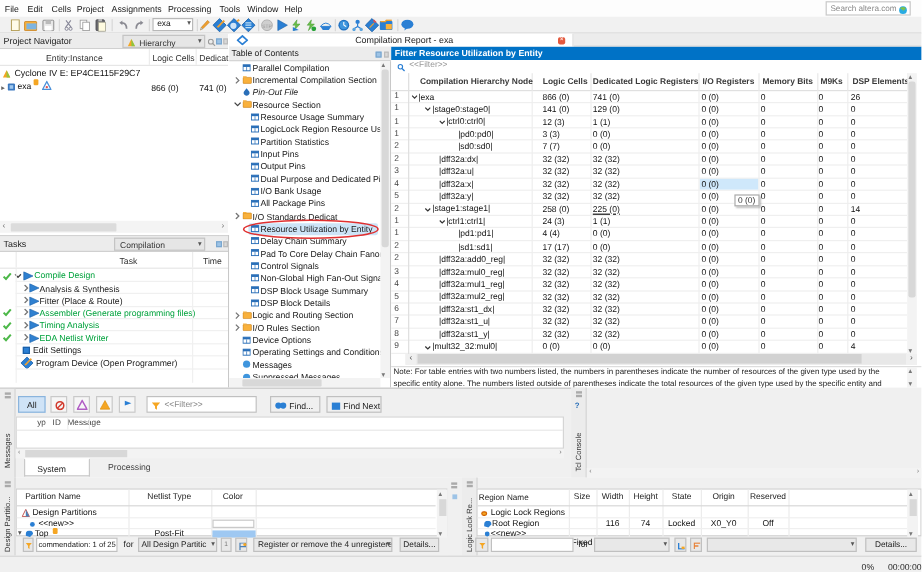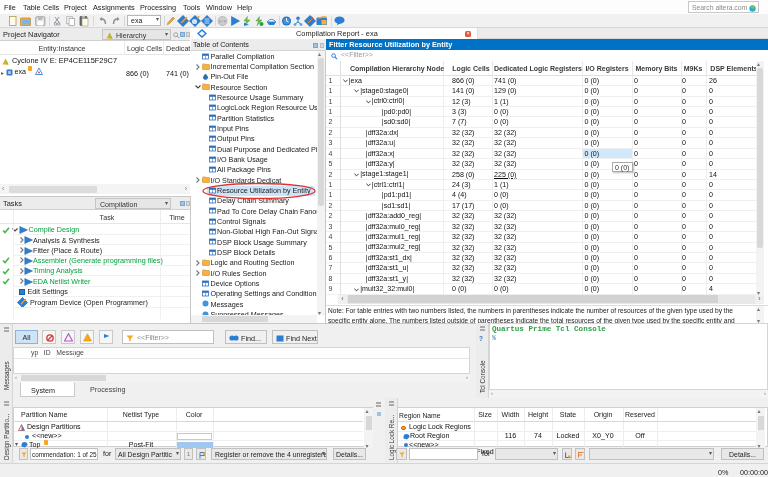--- a/index.html
+++ b/index.html
@@ -6,21 +6,21 @@
 *{box-sizing:border-box;}
 .abs{position:absolute;}
 .txt{white-space:nowrap;}
 .vline{position:absolute;width:1px;}
 .hline{position:absolute;height:1px;}
 span.abs>svg{display:block;}
 </style></head>
 <body>
 <div class="abs" style="left:0;top:0;width:768px;height:14px;background:#fdfdfd;">
 <span class="abs txt" style="left:4px;top:2.5px;font-size:7.3px;color:#1a1a1a;">File</span>
-<span class="abs txt" style="left:23px;top:2.5px;font-size:7.3px;color:#1a1a1a;">Table</span>
+<span class="abs txt" style="left:23px;top:2.5px;font-size:7.3px;color:#1a1a1a;">Edit</span>
 <span class="abs txt" style="left:43px;top:2.5px;font-size:7.3px;color:#1a1a1a;">Cells</span>
 <span class="abs txt" style="left:64px;top:2.5px;font-size:7.3px;color:#1a1a1a;">Project</span>
 <span class="abs txt" style="left:93px;top:2.5px;font-size:7.3px;color:#1a1a1a;">Assignments</span>
 <span class="abs txt" style="left:140px;top:2.5px;font-size:7.3px;color:#1a1a1a;">Processing</span>
 <span class="abs txt" style="left:183px;top:2.5px;font-size:7.3px;color:#1a1a1a;">Tools</span>
 <span class="abs txt" style="left:206px;top:2.5px;font-size:7.3px;color:#1a1a1a;">Window</span>
 <span class="abs txt" style="left:237px;top:2.5px;font-size:7.3px;color:#1a1a1a;">Help</span>
 <div class="abs" style="left:688px;top:1px;width:71px;height:12px;border:1px solid #c9c9c9;background:#fff;">
 <span class="abs txt" style="left:3px;top:2px;font-size:6.8px;color:#8a8a8a;">Search altera.com</span>
 <svg class="abs" style="right:2px;top:2.5px;" width="7" height="7">
@@ -304,21 +304,21 @@
           <rect x="0.5" y="1.5" width="7" height="5" rx="0.5" fill="#f9b13c" stroke="#c77f1a" stroke-width="0.5"></rect>
           <path d="M0.5 1.5 L3 1.5 L3.8 0.6 L0.5 0.6 Z" fill="#f9b13c"></path>
         </svg>
       </span>
 <span class="abs txt" style="left:19.5px;top:11.03px;font-size:7.2px;color:#1a1a1a;">Incremental Compilation Section</span>
 <span class="abs" style="left:11px;top:22.16px;">
         <svg width="7" height="7" viewBox="0 0 7 7">
           <path d="M3.5 0.5 L5.5 3 A2.4 2.4 0 1 1 1.5 3 Z" fill="#2a6fb8"></path>
         </svg>
       </span>
-<span class="abs txt" style="left:19.5px;top:21.36px;font-size:7.2px;color:#1a1a1a;">Pin-Out File</span>
+<span class="abs txt" style="left:19.5px;top:21.36px;font-size:7.2px;color:#1a1a1a;font-style:italic;">Pin-Out File</span>
 <svg class="abs" style="left:4px;top:34.49px;" width="6" height="4" viewBox="0 0 6 4">
         <path d="M0.5 0.5 L3 3 L5.5 0.5" stroke="#444" stroke-width="1.1" fill="none"></path>
       </svg>
 <span class="abs" style="left:11px;top:32.49px;">
         <svg width="8" height="7" viewBox="0 0 8 7">
           <rect x="0.5" y="1.5" width="7" height="5" rx="0.5" fill="#f9b13c" stroke="#c77f1a" stroke-width="0.5"></rect>
           <path d="M0.5 1.5 L3 1.5 L3.8 0.6 L0.5 0.6 Z" fill="#f9b13c"></path>
         </svg>
       </span>
 <span class="abs txt" style="left:19.5px;top:31.69px;font-size:7.2px;color:#1a1a1a;">Resource Section</span>
@@ -838,24 +838,20 @@
     </span>
 <span class="abs txt" style="left:90px;top:61px;font-size:7.2px;color:#444;">Processing</span>
 </div>
 <div class="abs" style="left:476px;top:323px;width:292px;height:75px;background:#f0f0f0;">
 <div class="abs" style="left:0;top:0;width:13px;height:75px;background:#ececec;border-right:1px solid #d5d5d5;">
 <span class="abs" style="left:4px;top:3px;width:5px;height:1.5px;background:#aaa;"></span>
 <span class="abs" style="left:4px;top:6px;width:5px;height:1.5px;background:#aaa;"></span>
 <span class="abs txt" style="left:3px;top:12px;font-size:6.5px;color:#2a6fb8;font-weight:bold;">?</span>
 <span class="abs txt" style="left:2.5px;top:70px;font-size:6.3px;color:#333;transform:rotate(-90deg);transform-origin:0 0;">Tcl Console</span>
     </div>
-<div class="abs" style="left:13px;top:0;width:279px;height:67px;background:#fff;border:1px solid #d5d5d5;">
-<span class="abs txt" style="left:2px;top:1px;font-family:'Liberation Mono',monospace;font-size:7.6px;font-weight:bold;color:#2e9e45;">Quartus Prime Tcl Console</span>
-<span class="abs txt" style="left:2px;top:11px;font-family:'Liberation Mono',monospace;font-size:6.5px;color:#4a7fb5;">%</span>
-    </div>
 <div class="abs" style="left:13px;top:67px;width:279px;height:8px;background:#f3f3f3;">
 <span class="abs txt" style="left:2px;top:-0.5px;font-size:6px;color:#777;">‹</span>
 <span class="abs txt" style="right:2px;top:-0.5px;font-size:6px;color:#777;">›</span>
     </div>
 </div>
 <div class="abs" style="left:0;top:398px;width:385px;height:65px;background:#f0f0f0;">
 <div class="abs" style="left:0;top:0;width:13px;height:65px;background:#ececec;border-right:1px solid #d5d5d5;">
 <span class="abs" style="left:4px;top:3px;width:5px;height:1.5px;background:#aaa;"></span>
 <span class="abs" style="left:4px;top:6px;width:5px;height:1.5px;background:#aaa;"></span>
 <span class="abs txt" style="left:2.5px;top:62px;font-size:6.3px;color:#333;transform:rotate(-90deg);transform-origin:0 0;">Design Partitio...</span>

